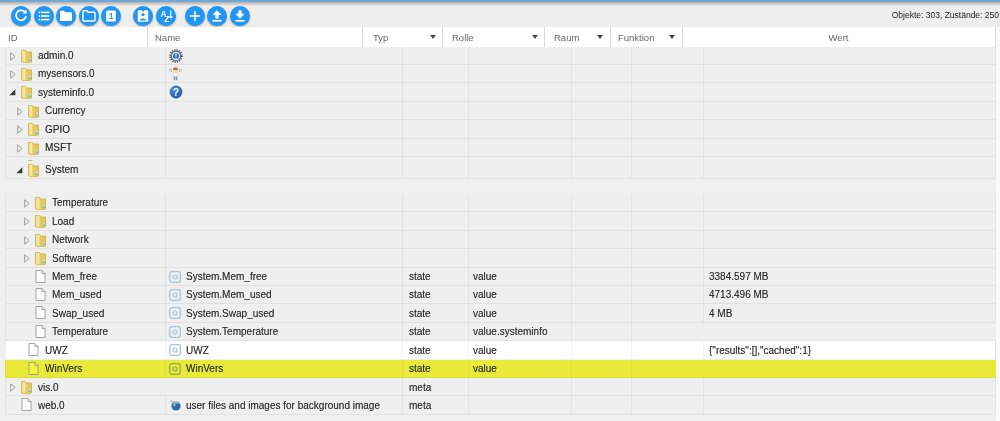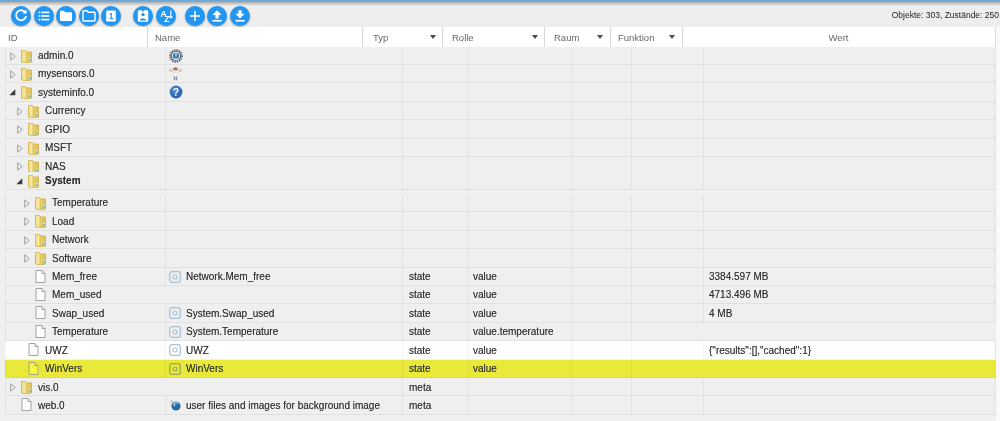--- a/index.html
+++ b/index.html
@@ -388,21 +388,21 @@
         </div>
         <div class="c" style="left:462px;width:103px">
           <span style="position:absolute;left:4px;top:3.5px"></span>
         </div>
         <div class="c" style="left:565px;width:60px"></div>
         <div class="c" style="left:625px;width:72px"></div>
         <div class="c" style="left:697px;width:293px;border-right:1px solid #e2e2e2">
           <span style="position:absolute;left:5px;top:3.5px;white-space:nowrap"></span>
         </div>
       </div>
-<div class="row" style="top:125px;font-weight:bold;">
+<div class="row" style="top:114px;">
         <div class="c" style="left:0;width:159px">
           <span style="position:absolute;left:10px;top:0;width:7px;height:18px">
             <svg width="7" height="7" viewBox="0 0 7 7" style="position:absolute;top:6px">
 <path d="M6.3 0.3 L6.3 6.3 L0.3 6.3 Z" fill="#3c3c3c"></path>
 </svg>
           </span>
           <span style="position:absolute;left:22px;top:0;width:11px;height:18px">
             <svg width="11" height="14" viewBox="0 0 11 14" style="position:absolute;top:2px">
 <defs>
                 <linearGradient id="fg" x1="0" y1="0" x2="1" y2="0">
@@ -595,21 +595,21 @@
           </span>
           <span style="position:absolute;left:46px;top:3.5px">Mem_free</span>
         </div>
         <div class="c" style="left:159px;width:237px">
           <span style="position:absolute;left:3px;top:0;width:14px;height:18px">
             <svg width="12" height="12" viewBox="0 0 12 12" style="position:absolute;top:3px">
 <rect x="0.7" y="0.7" width="10.6" height="10.6" rx="2.2" fill="none" stroke="#a9c3d4" stroke-width="1.3"></rect>
 <circle cx="6" cy="6" r="2" fill="none" stroke="#a9c3d4" stroke-width="1.2"></circle>
 </svg>
           </span>
-          <span style="position:absolute;left:20px;top:3.5px">Network.Mem_free</span>
+          <span style="position:absolute;left:20px;top:3.5px">System.Mem_free</span>
         </div>
         <div class="c" style="left:396px;width:66px">
           <span style="position:absolute;left:6px;top:3.5px">state</span>
         </div>
         <div class="c" style="left:462px;width:103px">
           <span style="position:absolute;left:4px;top:3.5px">value</span>
         </div>
         <div class="c" style="left:565px;width:60px"></div>
         <div class="c" style="left:625px;width:72px"></div>
         <div class="c" style="left:697px;width:293px;border-right:1px solid #e2e2e2">
@@ -619,20 +619,29 @@
 <div class="row" style="top:239.46px;">
         <div class="c" style="left:0;width:159px">
           <span style="position:absolute;left:29px;top:0;width:11px;height:18px">
             <svg width="11" height="13" viewBox="0 0 11 13" style="position:absolute;top:2px">
 <path d="M1 0.5 L7 0.5 L10 3.5 L10 12.5 L1 12.5 Z" fill="#fdfdfd" stroke="#9a9a9a" stroke-width="0.9"></path>
 <path d="M7 0.5 L7 3.5 L10 3.5" fill="#eee" stroke="#9a9a9a" stroke-width="0.9"></path>
 </svg>
           </span>
           <span style="position:absolute;left:46px;top:3.5px">Mem_used</span>
         </div>
+        <div class="c" style="left:159px;width:237px">
+          <span style="position:absolute;left:3px;top:0;width:14px;height:18px">
+            <svg width="12" height="12" viewBox="0 0 12 12" style="position:absolute;top:3px">
+<rect x="0.7" y="0.7" width="10.6" height="10.6" rx="2.2" fill="none" stroke="#a9c3d4" stroke-width="1.3"></rect>
+<circle cx="6" cy="6" r="2" fill="none" stroke="#a9c3d4" stroke-width="1.2"></circle>
+</svg>
+          </span>
+          <span style="position:absolute;left:20px;top:3.5px">System.Mem_used</span>
+        </div>
         <div class="c" style="left:396px;width:66px">
           <span style="position:absolute;left:6px;top:3.5px">state</span>
         </div>
         <div class="c" style="left:462px;width:103px">
           <span style="position:absolute;left:4px;top:3.5px">value</span>
         </div>
         <div class="c" style="left:565px;width:60px"></div>
         <div class="c" style="left:625px;width:72px"></div>
         <div class="c" style="left:697px;width:293px;border-right:1px solid #e2e2e2">
           <span style="position:absolute;left:5px;top:3.5px;white-space:nowrap">4713.496 MB</span>
@@ -685,21 +694,21 @@
 <rect x="0.7" y="0.7" width="10.6" height="10.6" rx="2.2" fill="none" stroke="#a9c3d4" stroke-width="1.3"></rect>
 <circle cx="6" cy="6" r="2" fill="none" stroke="#a9c3d4" stroke-width="1.2"></circle>
 </svg>
           </span>
           <span style="position:absolute;left:20px;top:3.5px">System.Temperature</span>
         </div>
         <div class="c" style="left:396px;width:66px">
           <span style="position:absolute;left:6px;top:3.5px">state</span>
         </div>
         <div class="c" style="left:462px;width:103px">
-          <span style="position:absolute;left:4px;top:3.5px">value.temperature</span>
+          <span style="position:absolute;left:4px;top:3.5px">value.systeminfo</span>
         </div>
         <div class="c" style="left:565px;width:60px"></div>
         <div class="c" style="left:625px;width:72px"></div>
       </div>
 <div class="row" style="top:294.72px;background:#fff;">
         <div class="c" style="left:0;width:159px">
           <span style="position:absolute;left:22px;top:0;width:11px;height:18px">
             <svg width="11" height="13" viewBox="0 0 11 13" style="position:absolute;top:2px">
 <path d="M1 0.5 L7 0.5 L10 3.5 L10 12.5 L1 12.5 Z" fill="#fdfdfd" stroke="#9a9a9a" stroke-width="0.9"></path>
 <path d="M7 0.5 L7 3.5 L10 3.5" fill="#eee" stroke="#9a9a9a" stroke-width="0.9"></path>

